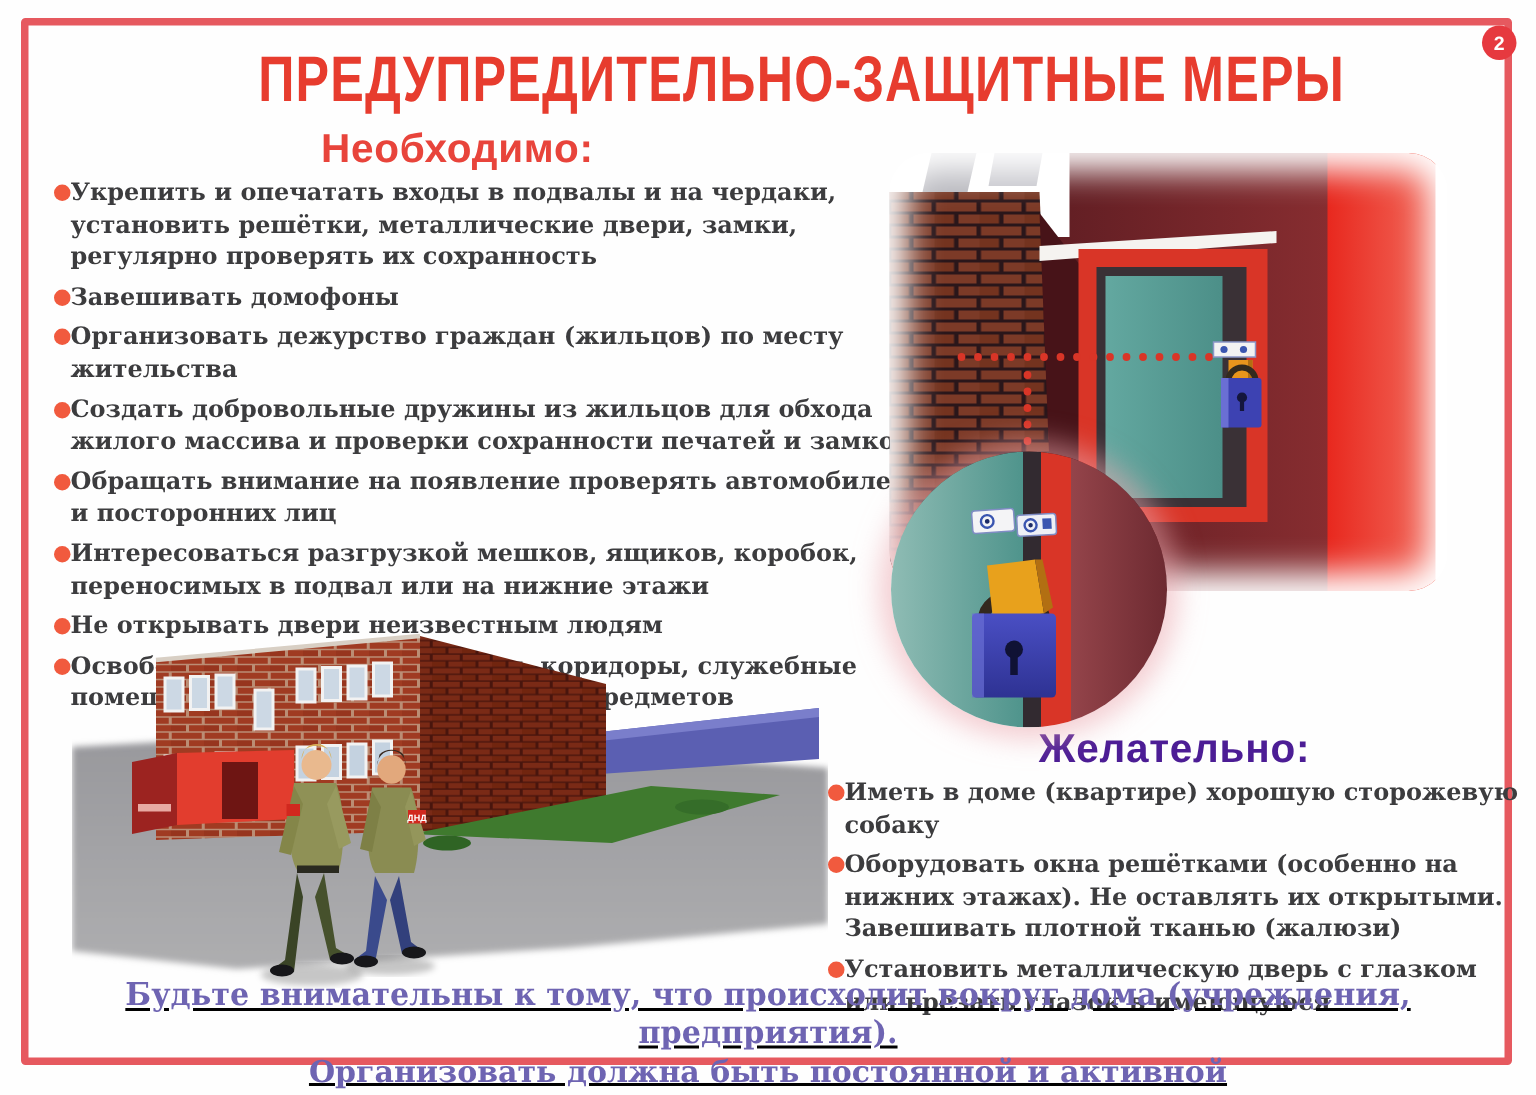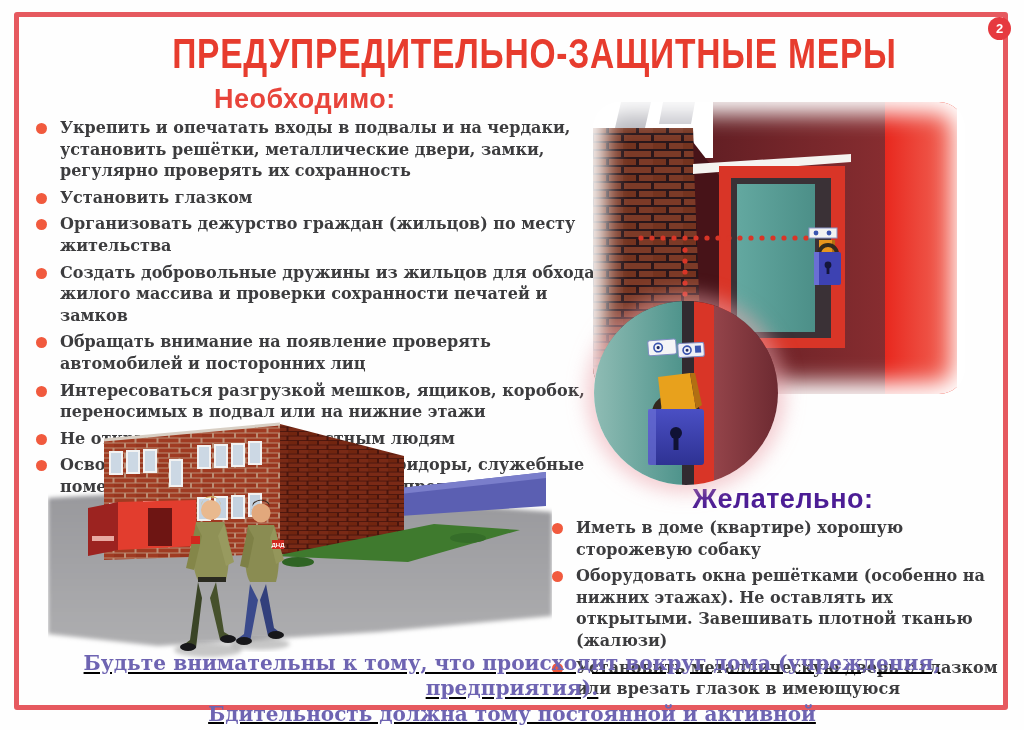--- a/index.html
+++ b/index.html
@@ -12,21 +12,21 @@
   .title-wrap{position:absolute;left:0;right:0;top:30px;text-align:center;padding-left:44px;}
   .title{display:inline-block;transform:scaleX(.78);transform-origin:center;
          font:bold 43px/1.1 "Liberation Sans",sans-serif;color:#e73c2e;letter-spacing:1px;white-space:nowrap;}
   .h-necessary{position:absolute;left:214px;top:84px;
          font:bold 27px "Liberation Sans",sans-serif;color:#e8443b;letter-spacing:.5px;}
   .h-desirable{position:absolute;left:552px;top:484px;width:462px;text-align:center;
          font:bold 27px "Liberation Sans",sans-serif;color:#4c1d95;letter-spacing:.5px;}
   ul.bullets{list-style:none;margin:0;padding:0;position:absolute;}
   ul.bullets.left{left:36px;top:117px;width:572px;}
   ul.bullets.right{left:552px;top:517px;width:462px;}
-  ul.bullets li{display:flex;gap:13px;margin-bottom:5px;}
+  ul.bullets li{display:flex;gap:0;margin-bottom:5px;}
   .dot{flex:none;width:11px;height:11px;border-radius:50%;background:#f15a3e;margin-top:6px;}
   .btxt{font-family:"DejaVu Serif",serif;font-weight:bold;font-size:16px;line-height:1.35;color:#3c3c3e;}
   .footer{position:absolute;left:20px;right:20px;top:650px;text-align:center;z-index:6;text-decoration:underline;}
   .footer .l1,.footer .l2{font-family:"DejaVu Serif",serif;font-weight:bold;color:#6e64b2;}
   .footer .l1{font-size:21px;transform:scaleX(.96);transform-origin:center;}
   .footer .l2{font-size:20px;margin-top:2px;}
   .door-ill{position:absolute;left:593px;top:102px;width:372px;height:292px;border-radius:26px;
             overflow:hidden;z-index:1;}
   .door-ill .soft{position:absolute;inset:0;border-radius:26px;
             box-shadow:inset 0 0 22px 12px #ffffff;pointer-events:none;}
@@ -49,21 +49,21 @@
 
   <div class="h-necessary">Необходимо:</div>
 
   <ul class="bullets left">
     <li>
         <span class="dot"></span>
         <span class="btxt">Укрепить и опечатать входы в подвалы и на чердаки, установить решётки, металлические двери, замки, регулярно проверять их сохранность</span>
       </li>
     <li>
         <span class="dot"></span>
-        <span class="btxt">Установить глазком</span>
+        <span class="btxt">Завешивать домофоны</span>
       </li>
     <li>
         <span class="dot"></span>
         <span class="btxt">Организовать дежурство граждан (жильцов) по месту жительства</span>
       </li>
     <li>
         <span class="dot"></span>
         <span class="btxt">Создать добровольные дружины из жильцов для обхода жилого массива и проверки сохранности печатей и замков</span>
       </li>
     <li>
@@ -301,16 +301,16 @@
         <rect x="224" y="122" width="12" height="9" fill="#d1281e"></rect>
         <text x="230" y="129" text-anchor="middle" font-family="Liberation Sans, sans-serif" font-size="6" font-weight="bold" fill="#ffffff">ДНД</text>
         <circle cx="213" cy="95" r="9.5" fill="#e2a87c"></circle>
         <path d="M203.5,92 a9.5,9.5 0 0 1 19,0 l-1.5,-7 a9.5,7 0 0 0 -16,0 Z" fill="#3a2a20"></path>
       </g>
     </svg>
   </div>
 
   <div class="footer">
     <div class="l1">Будьте внимательны к тому, что происходит вокруг дома (учреждения, предприятия).</div>
-    <div class="l2">Бдительность должна тому постоянной и активной</div>
+    <div class="l2">Организовать должна быть постоянной и активной</div>
   </div>
 
 </div>
 
 </body></html>

